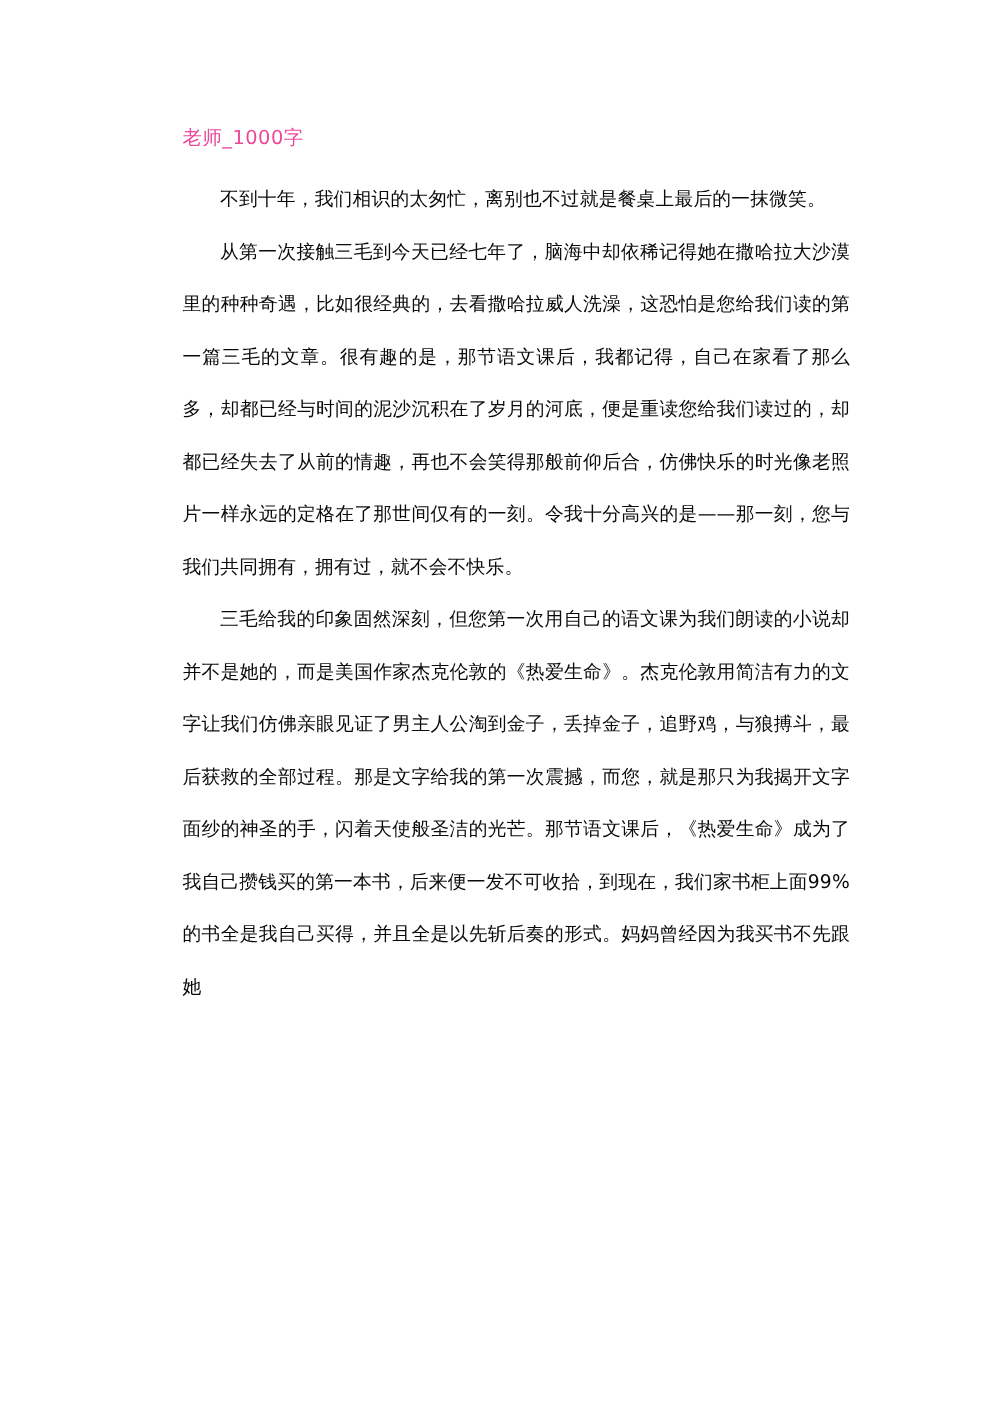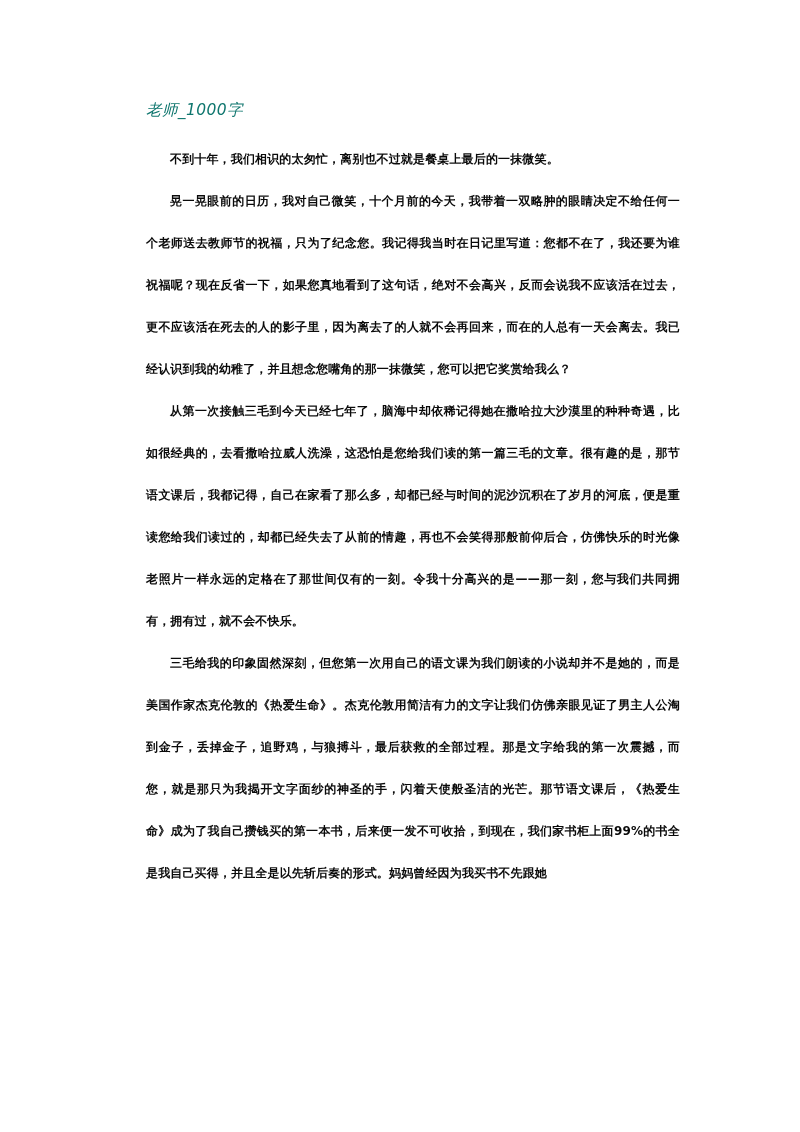--- a/index.html
+++ b/index.html
@@ -29,53 +29,51 @@
     left: 146px;
     top: 96px;
     width: 534px;
   }
 
   .doc-title {
     font-size: 15.5px;
     line-height: 28px;
     letter-spacing: 0.4px;
     font-weight: 500;
-    color: #0f766e;
+    color: #ec4899;
     margin: 0 0 14px 0;
     white-space: nowrap;
-    font-style: italic;
   }
 
   .para {
-    font-size: 12px;
+    font-size: 15px;
     line-height: 42px;
     letter-spacing: 0.15px;
     color: #0a0a0a;
     margin: 0;
     text-align: justify;
     text-justify: inter-ideograph;
     text-indent: 2em;
     word-break: break-all;
-    font-weight: 700;
+    font-weight: 400;
   }
 
   .para + .para {
     margin-top: 0px;
   }
 </style>
 </head>
 <body>
 
 <div id="page">
   <div id="doc-body">
 
     <h1 class="doc-title">老师_1000字</h1>
 
     <p class="para">不到十年，我们相识的太匆忙，离别也不过就是餐桌上最后的一抹微笑。</p>
 
-    <p class="para">晃一晃眼前的日历，我对自己微笑，十个月前的今天，我带着一双略肿的眼睛决定不给任何一个老师送去教师节的祝福，只为了纪念您。我记得我当时在日记里写道：您都不在了，我还要为谁祝福呢？现在反省一下，如果您真地看到了这句话，绝对不会高兴，反而会说我不应该活在过去，更不应该活在死去的人的影子里，因为离去了的人就不会再回来，而在的人总有一天会离去。我已经认识到我的幼稚了，并且想念您嘴角的那一抹微笑，您可以把它奖赏给我么？</p>
 
     <p class="para">从第一次接触三毛到今天已经七年了，脑海中却依稀记得她在撒哈拉大沙漠里的种种奇遇，比如很经典的，去看撒哈拉威人洗澡，这恐怕是您给我们读的第一篇三毛的文章。很有趣的是，那节语文课后，我都记得，自己在家看了那么多，却都已经与时间的泥沙沉积在了岁月的河底，便是重读您给我们读过的，却都已经失去了从前的情趣，再也不会笑得那般前仰后合，仿佛快乐的时光像老照片一样永远的定格在了那世间仅有的一刻。令我十分高兴的是——那一刻，您与我们共同拥有，拥有过，就不会不快乐。</p>
 
     <p class="para">三毛给我的印象固然深刻，但您第一次用自己的语文课为我们朗读的小说却并不是她的，而是美国作家杰克伦敦的《热爱生命》。杰克伦敦用简洁有力的文字让我们仿佛亲眼见证了男主人公淘到金子，丢掉金子，追野鸡，与狼搏斗，最后获救的全部过程。那是文字给我的第一次震撼，而您，就是那只为我揭开文字面纱的神圣的手，闪着天使般圣洁的光芒。那节语文课后，《热爱生命》成为了我自己攒钱买的第一本书，后来便一发不可收拾，到现在，我们家书柜上面99%的书全是我自己买得，并且全是以先斩后奏的形式。妈妈曾经因为我买书不先跟她</p>
 
   </div>
 </div>
 
 </body></html>

